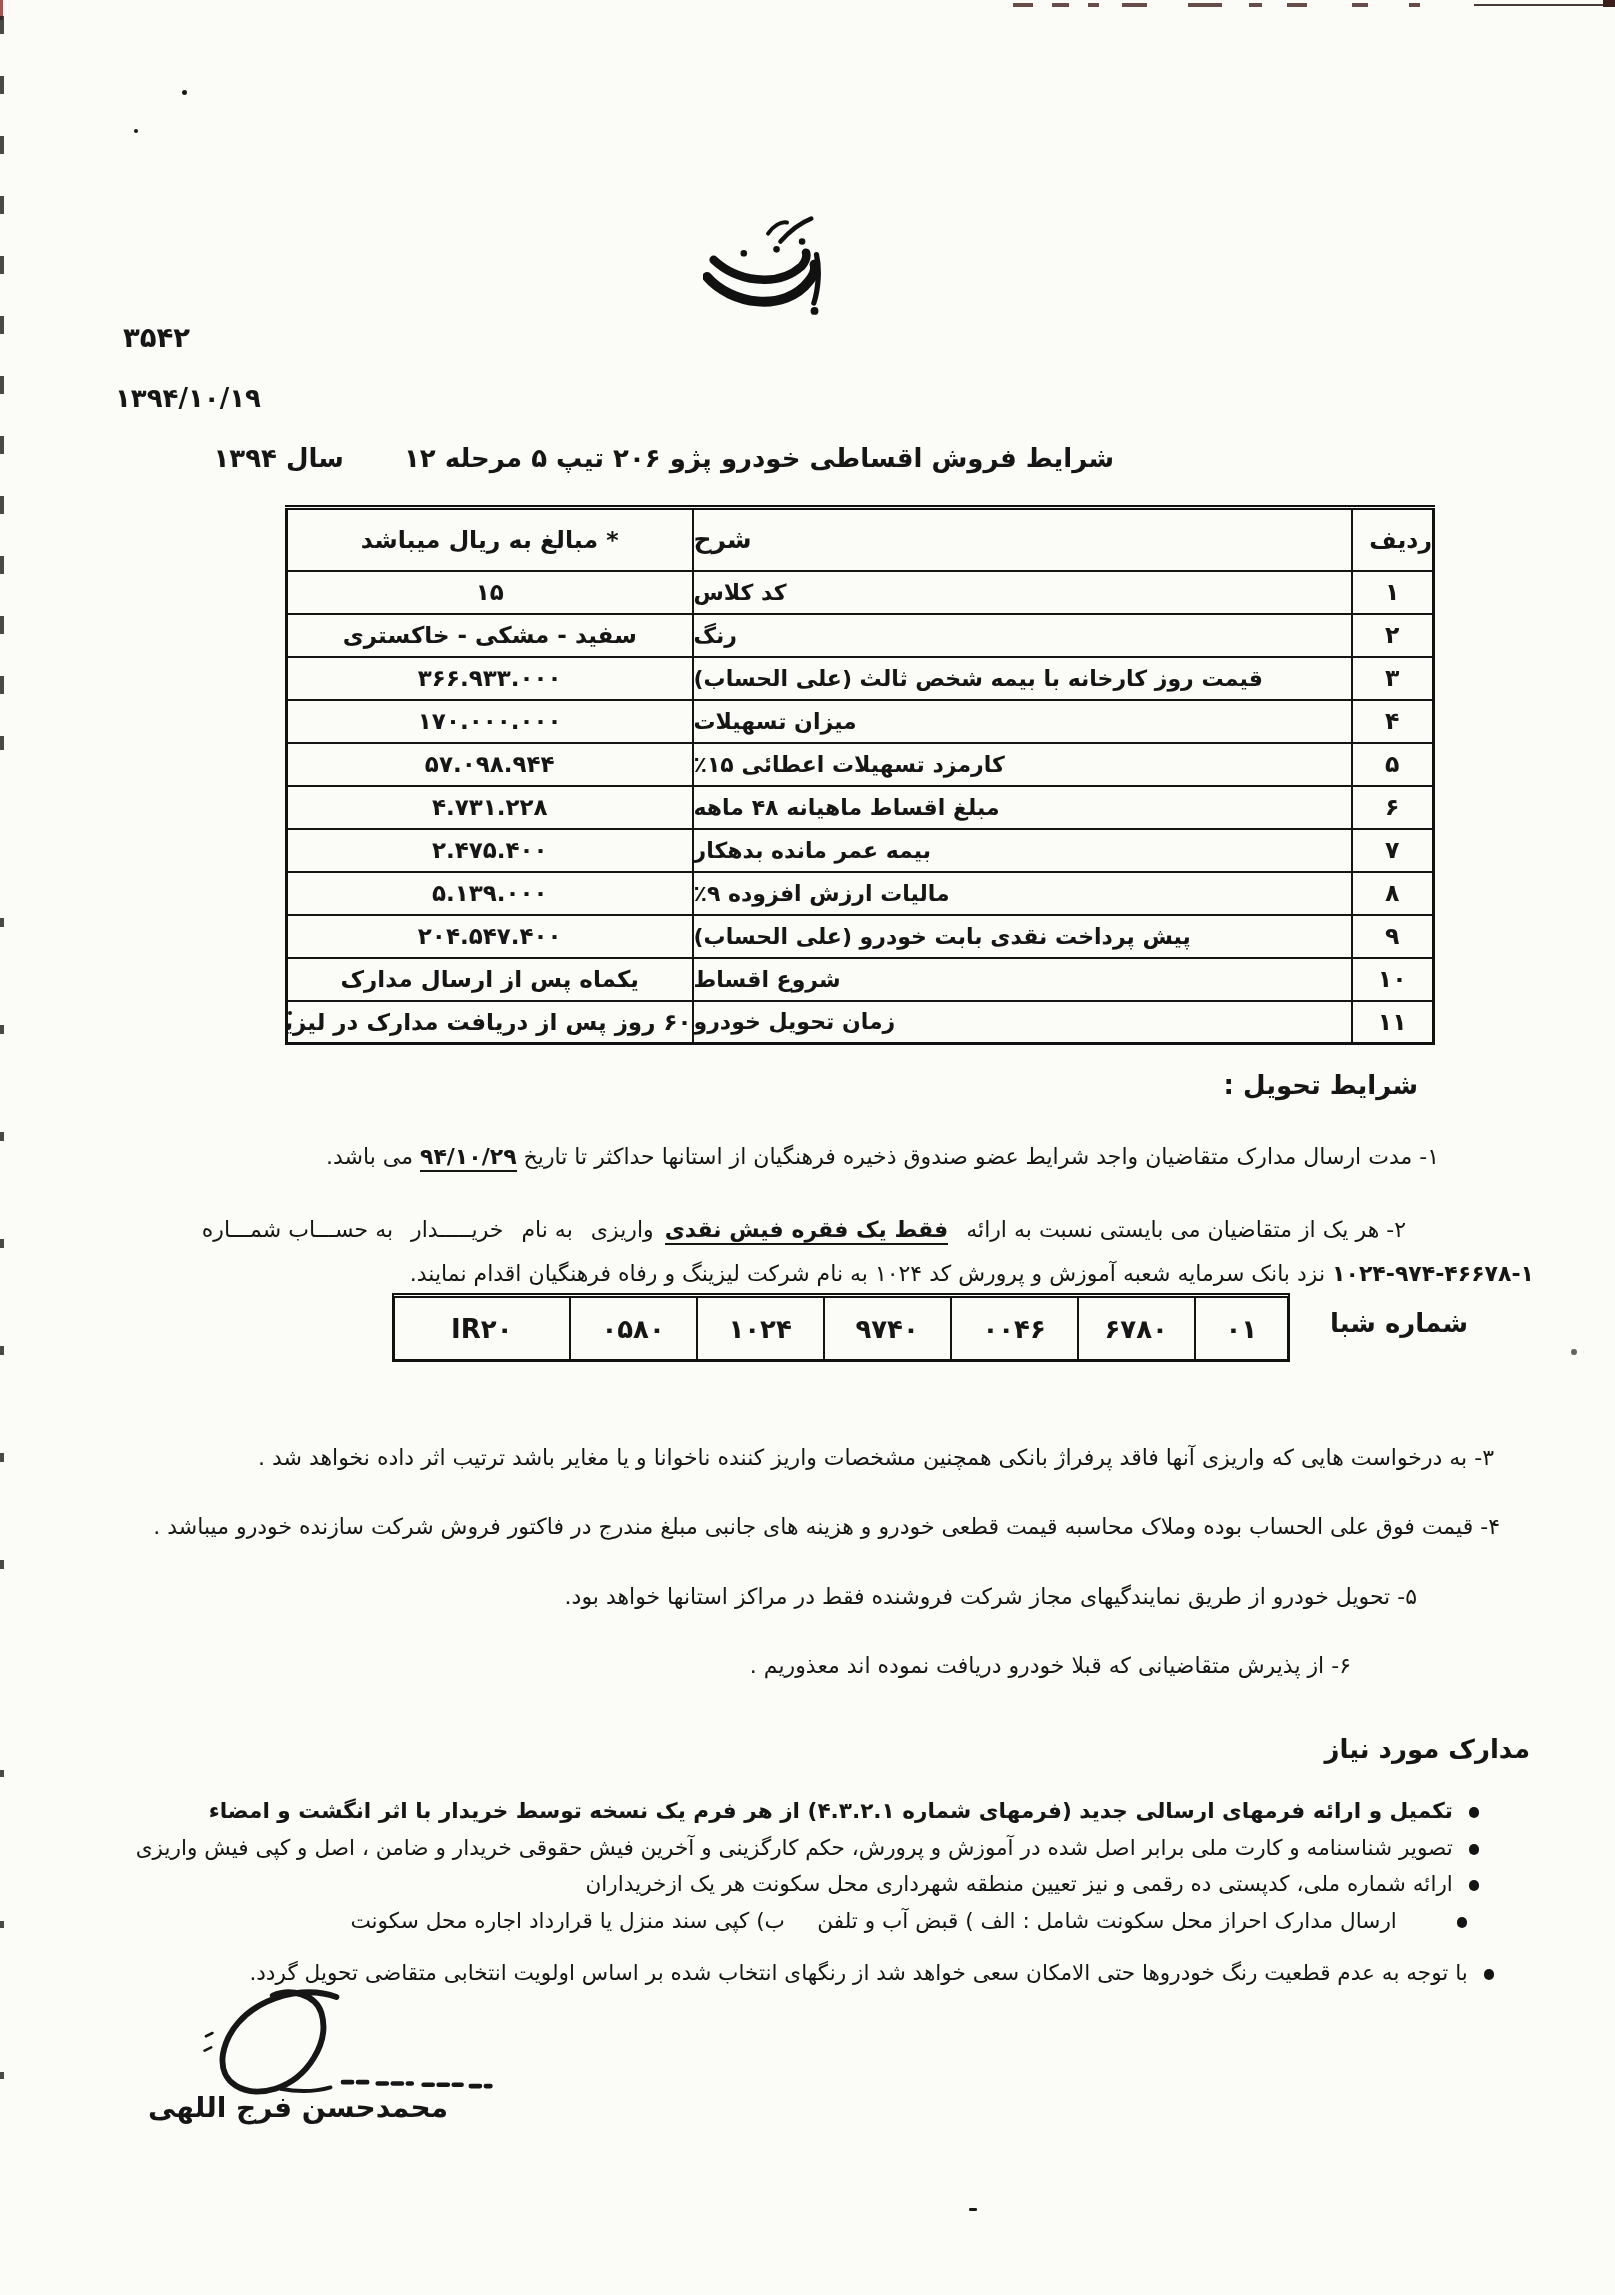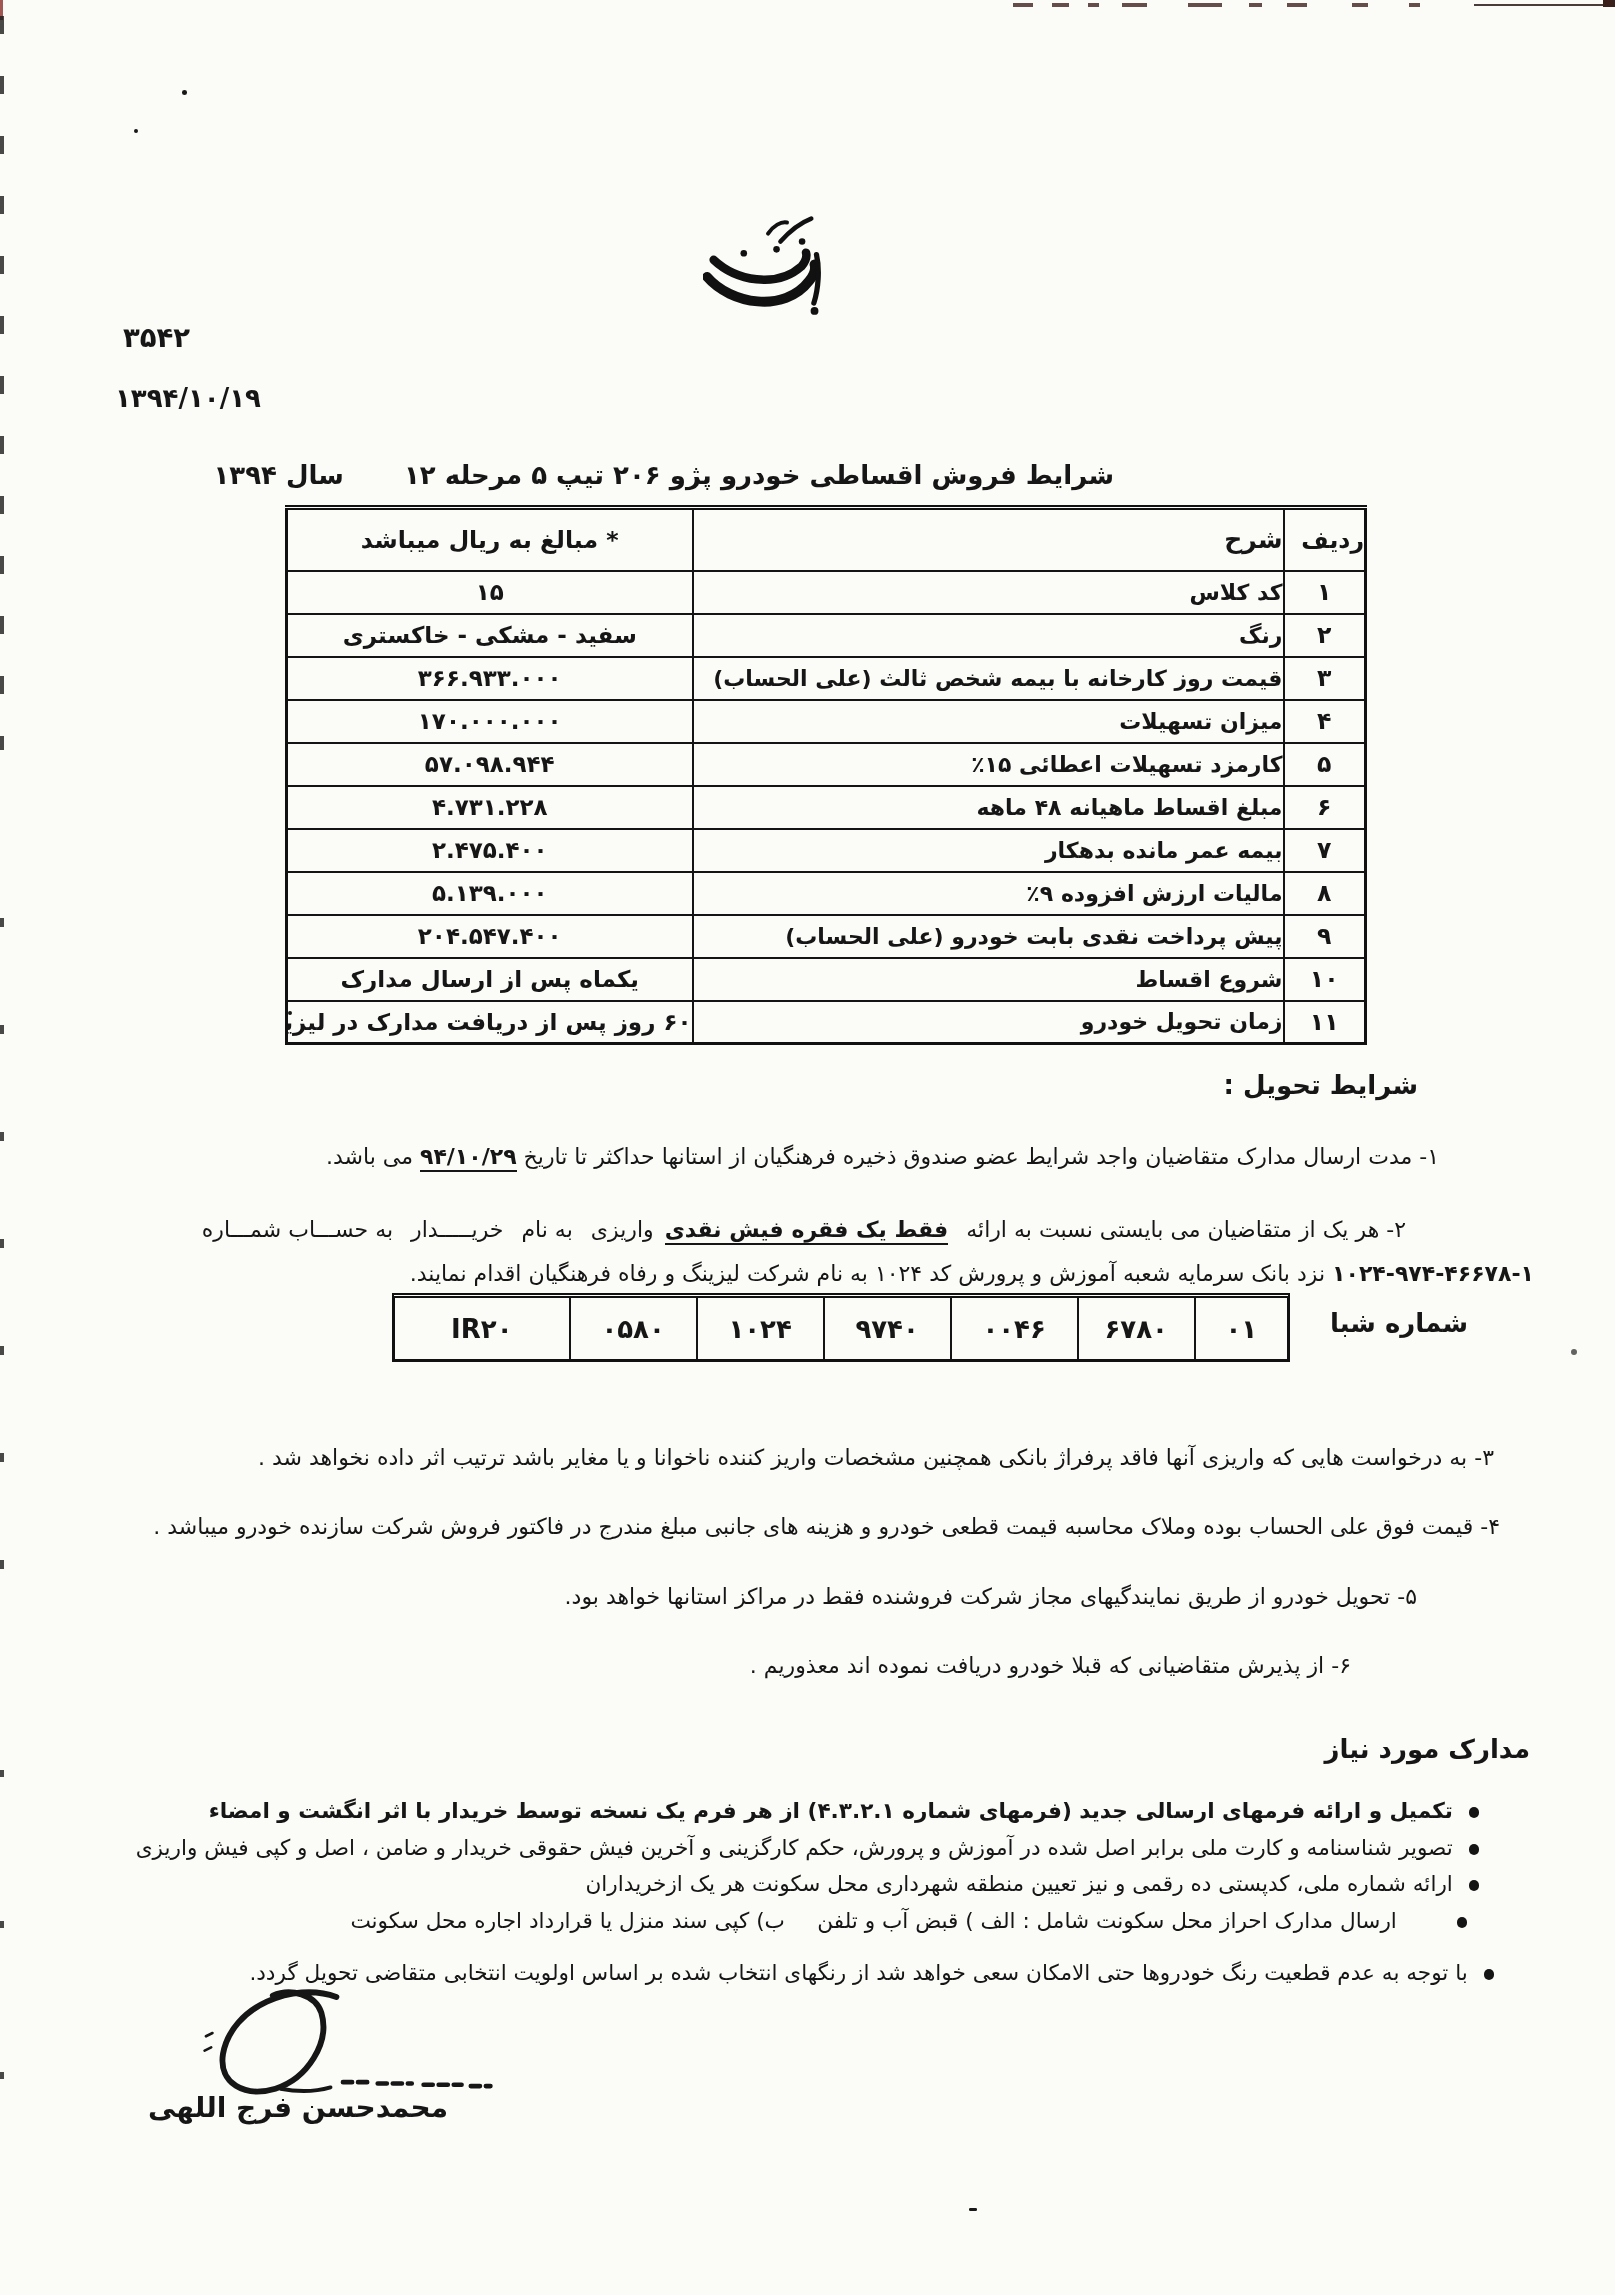--- a/index.html
+++ b/index.html
@@ -26,41 +26,41 @@
   .ln-a { top:16.4px;  height:734px; background:repeating-linear-gradient(180deg,#1c1c1c 0 18.4px, transparent 18.4px 60px); }
   .ln-b { top:918px; height:688px; background:repeating-linear-gradient(180deg,#1c1c1c 0 9.2px, transparent 9.2px 107px); }
   .ln-c { top:1770px; height:426px;  background:repeating-linear-gradient(180deg,#1c1c1c 0 6.6px, transparent 6.6px 151px); }
   .speck { position:absolute; background:#181818; border-radius:50%; }
 
   
   .ref-number { left:123px; top:321px; font-size:27.5px; font-weight:bold; letter-spacing:2.6px; }
   .doc-date   { left:115px; top:383px; font-size:26px; font-weight:bold; direction:ltr; }
   .bismillah  { left:703px; top:214px; }
 
-  .doc-title { right:501px; top:460px; font-size:26px; font-weight:bold; }
+  .doc-title { right:501px; top:443px; font-size:26px; font-weight:bold; }
   .title-year { margin-right:60px; }
 
   
   .main-table {
     left:285px; top:505px; width:1080px;
     border-collapse:collapse; table-layout:fixed;
     direction:rtl;
   }
   .main-table td {
     border:2px solid #141414;
     border-top:2.6px solid #141414;
     border-bottom:2.6px solid #141414;
     vertical-align:middle;
     overflow:hidden; white-space:nowrap;margin-left:26px;
   }
   .main-table { border:3.9px solid #111; border-top:5.9px double #111; }
   .main-table tr { height:43px; }
   .main-table tr.hdr { height:63px; }
   .col-no   { width:82px; text-align:center; font-size:23.6px; font-weight:bold; }
-  .col-desc { width:591px; text-align:right; font-size:22px; font-weight:bold; }
+  .col-desc { width:659px; text-align:left; padding-right:17px; font-size:22px; font-weight:bold; }
   .col-val  { width:406px; text-align:center; font-size:23px; font-weight:bold; }
   .hdr .col-desc { font-size:25px; }
   .hdr .col-no   { font-size:23.6px;padding-left:36px; }
   .hdr .col-val  { font-size:23.6px; }
 
   
   .sec-heading { font-size:26px; font-weight:bold; white-space:nowrap; }
   .terms-heading { right:197px; top:1070px; }
   .docs-heading  { right:85px; top:1734px; }
   .term { font-size:22px; white-space:nowrap; }

